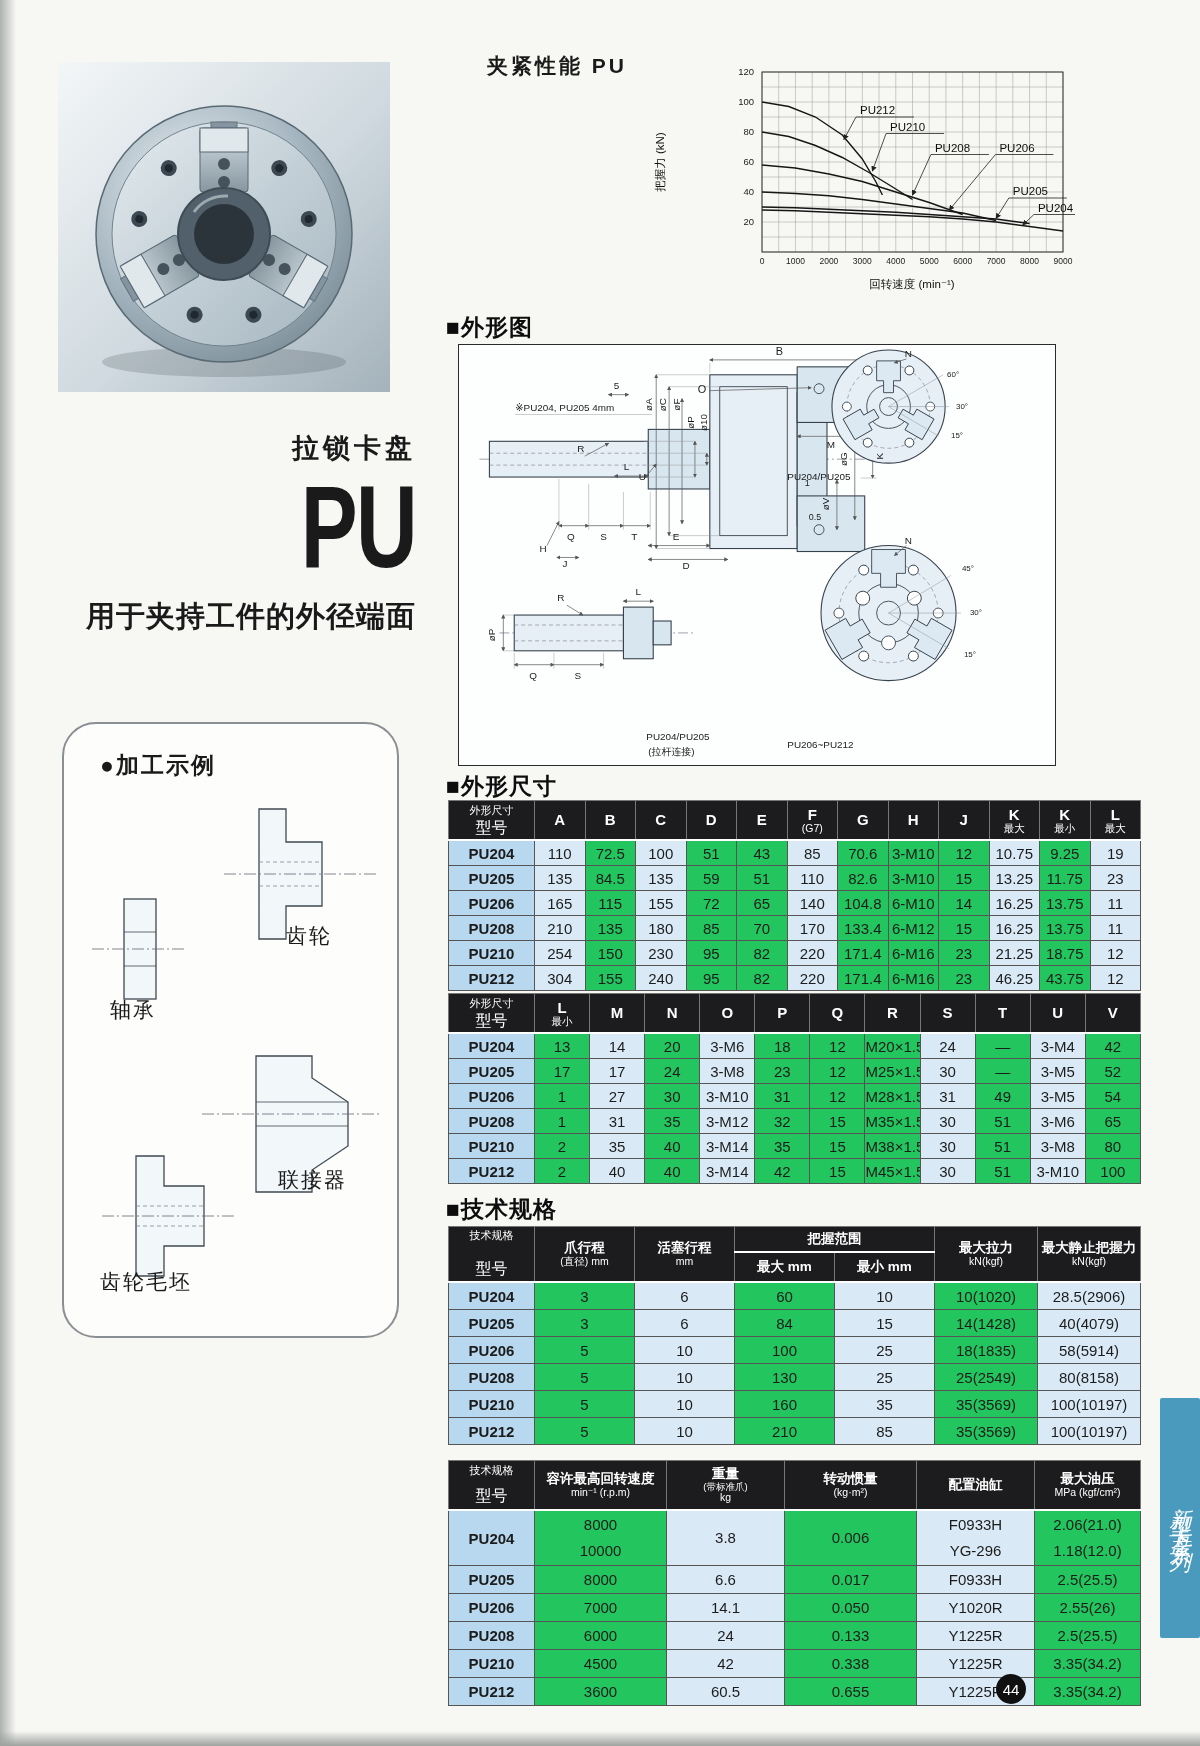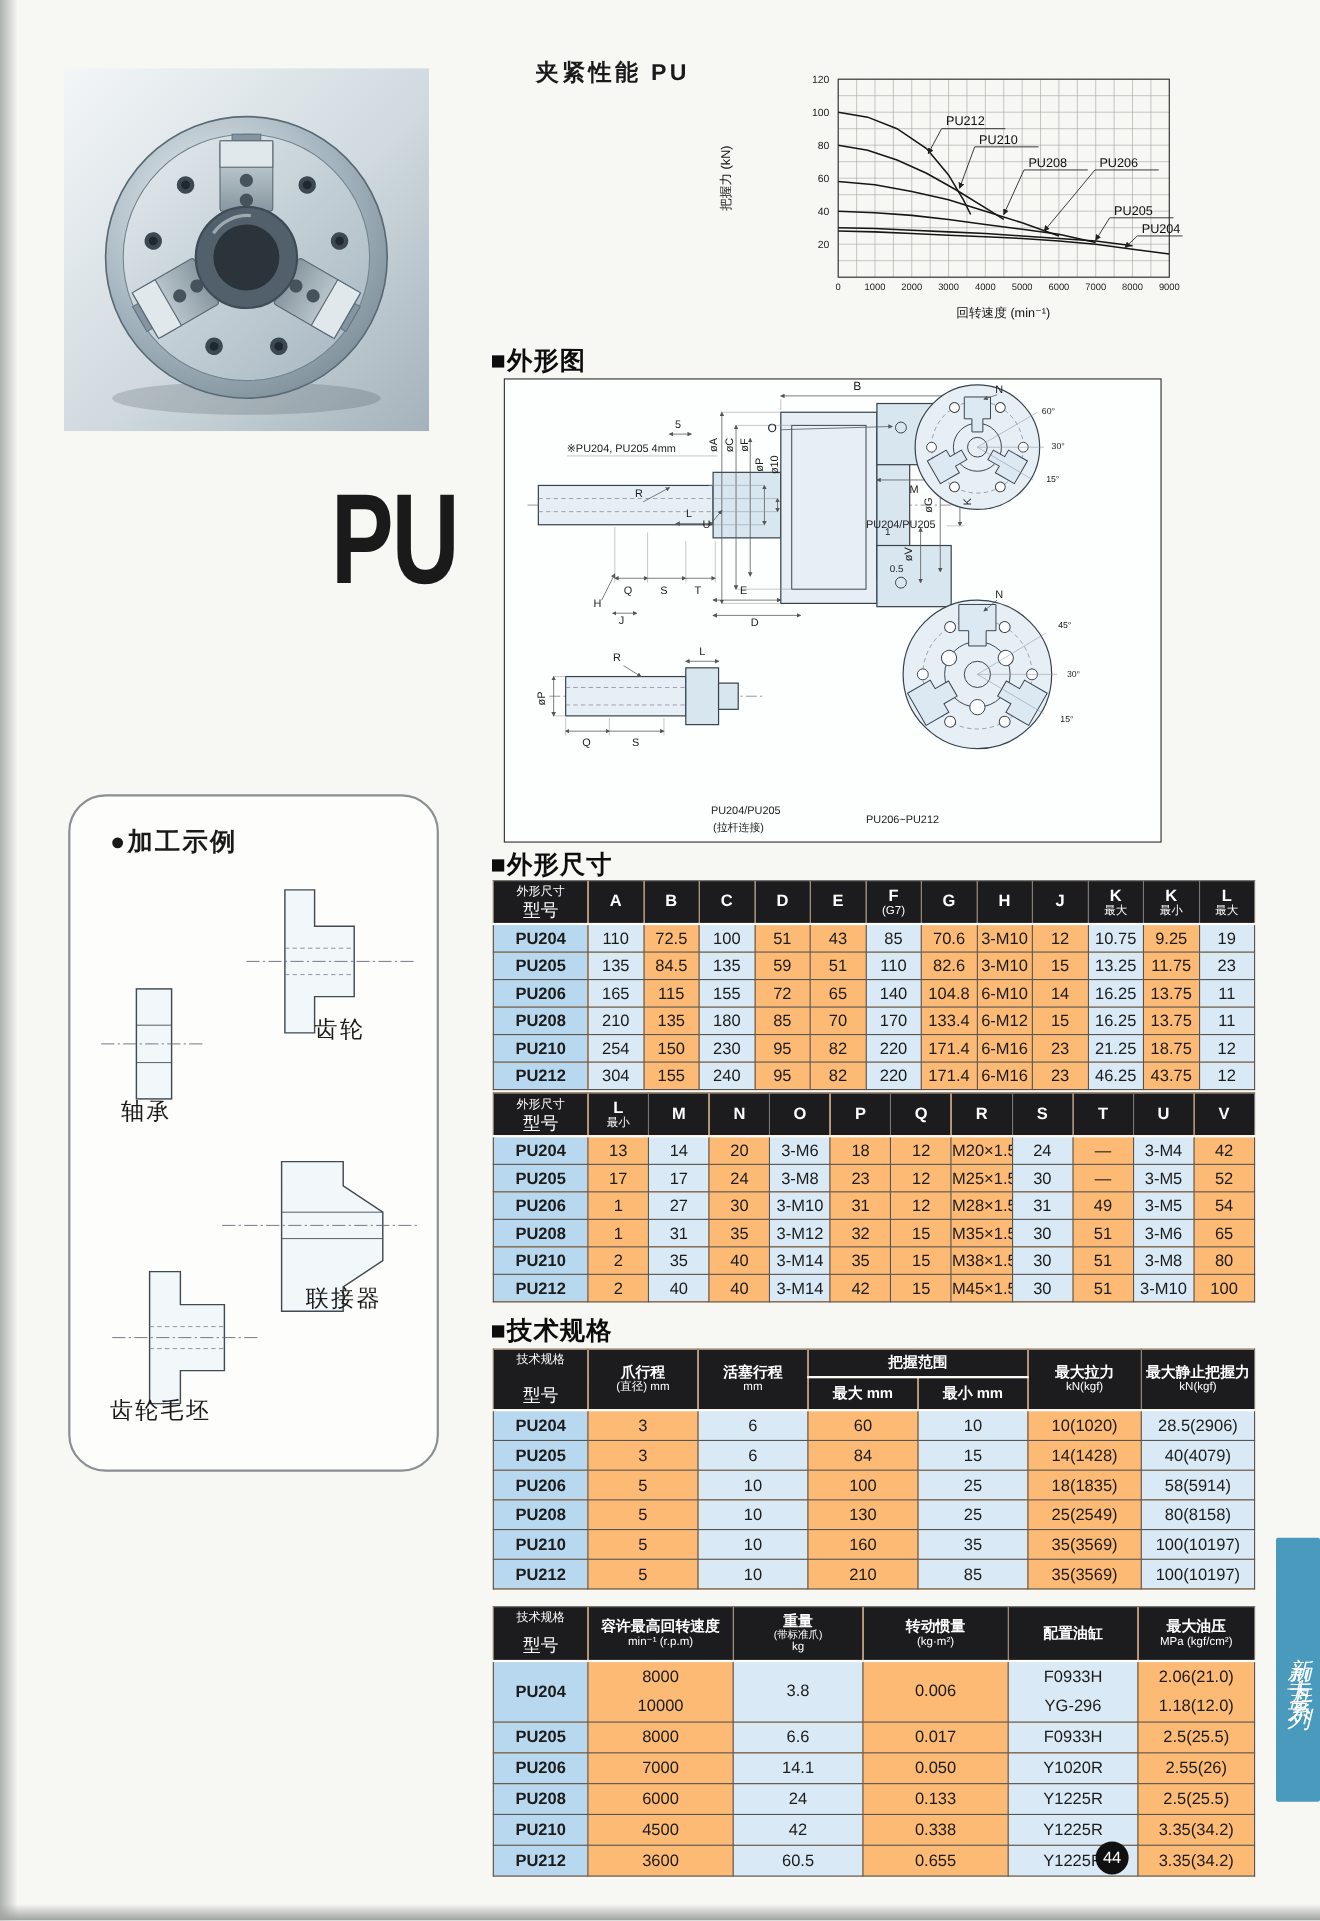--- a/index.html
+++ b/index.html
@@ -42,21 +42,21 @@
   #outline-box text{fill:#1b1b1b}
   .dshape{stroke:#37424c;stroke-width:1.1;fill:#e7eff6}
   .dshape2{stroke:#37424c;stroke-width:1.1;fill:#d8e6f0}
   .dline{stroke:#37424c;stroke-width:.9;fill:none}
   .ddim{stroke:#555;stroke-width:.7;fill:none}
   .dext{stroke:#999;stroke-width:.5}
   .dcl{stroke:#778;stroke-width:.7;stroke-dasharray:10 3 2 3}
   .dhid{stroke:#778;stroke-width:.6;stroke-dasharray:4 3;fill:none}
   .dthin{stroke:#8a949c;stroke-width:.5}
   
-  table{border-collapse:collapse;table-layout:fixed;width:692px;background:#fdba74;border:1.5px solid #222;}
+  table{border-collapse:collapse;table-layout:fixed;width:692px;background:#22c55e;border:1.5px solid #222;}
   th,td{border:1px solid #555;text-align:center;padding:0;overflow:hidden;}
   thead th{background:#1c1c1e;color:#fff;border-color:#777;font-weight:400;border-bottom:2px solid #fff;}
   td{font-size:15px;height:24px;color:#1c1c1c;}
   .model{background:#b7d8ee;font-weight:700;font-size:15px;}
   .tint{background:#d9eaf6;}
   .hl{font-size:13.5px;font-weight:700;line-height:1.15}
   .dim-table .hl{font-size:15px}
   .hs{font-size:10.5px;line-height:1.1;font-weight:400}
   .hs2{font-size:9.5px;line-height:1.05;font-weight:400}
   .cwrap{display:flex;flex-direction:column;justify-content:space-between;height:34px;padding:1px 3px;}
@@ -170,21 +170,23 @@
           </g>
       </g>
       <circle cx="166" cy="172" r="46" fill="#51606a" stroke="#3f4c55" stroke-width="2"></circle>
       <circle cx="166" cy="172" r="30" fill="#2b343b"></circle>
       <path d="M136,150 a38,38 0 0 1 34,-16" fill="none" stroke="#cfdade" stroke-width="3" opacity=".6"></path>
     </g>
   </svg>
 </div>
 
 <div class="abs" id="title-block">
+  <div class="cat">拉锁卡盘</div>
   <div class="model-code">PU</div>
+  <div class="tagline">用于夹持工件的外径端面</div>
 </div>
 
 <div class="abs" id="chart-title">夹紧性能 PU</div>
 <div class="abs" id="chart">
   <svg width="435" height="270" viewBox="0 0 435 270">
     <defs>
       <marker id="ah" markerWidth="7" markerHeight="7" refX="6" refY="3.5" orient="auto-start-reverse">
         <path d="M0,0L7,3.5L0,7z" fill="#222"></path>
       </marker>
     </defs>

